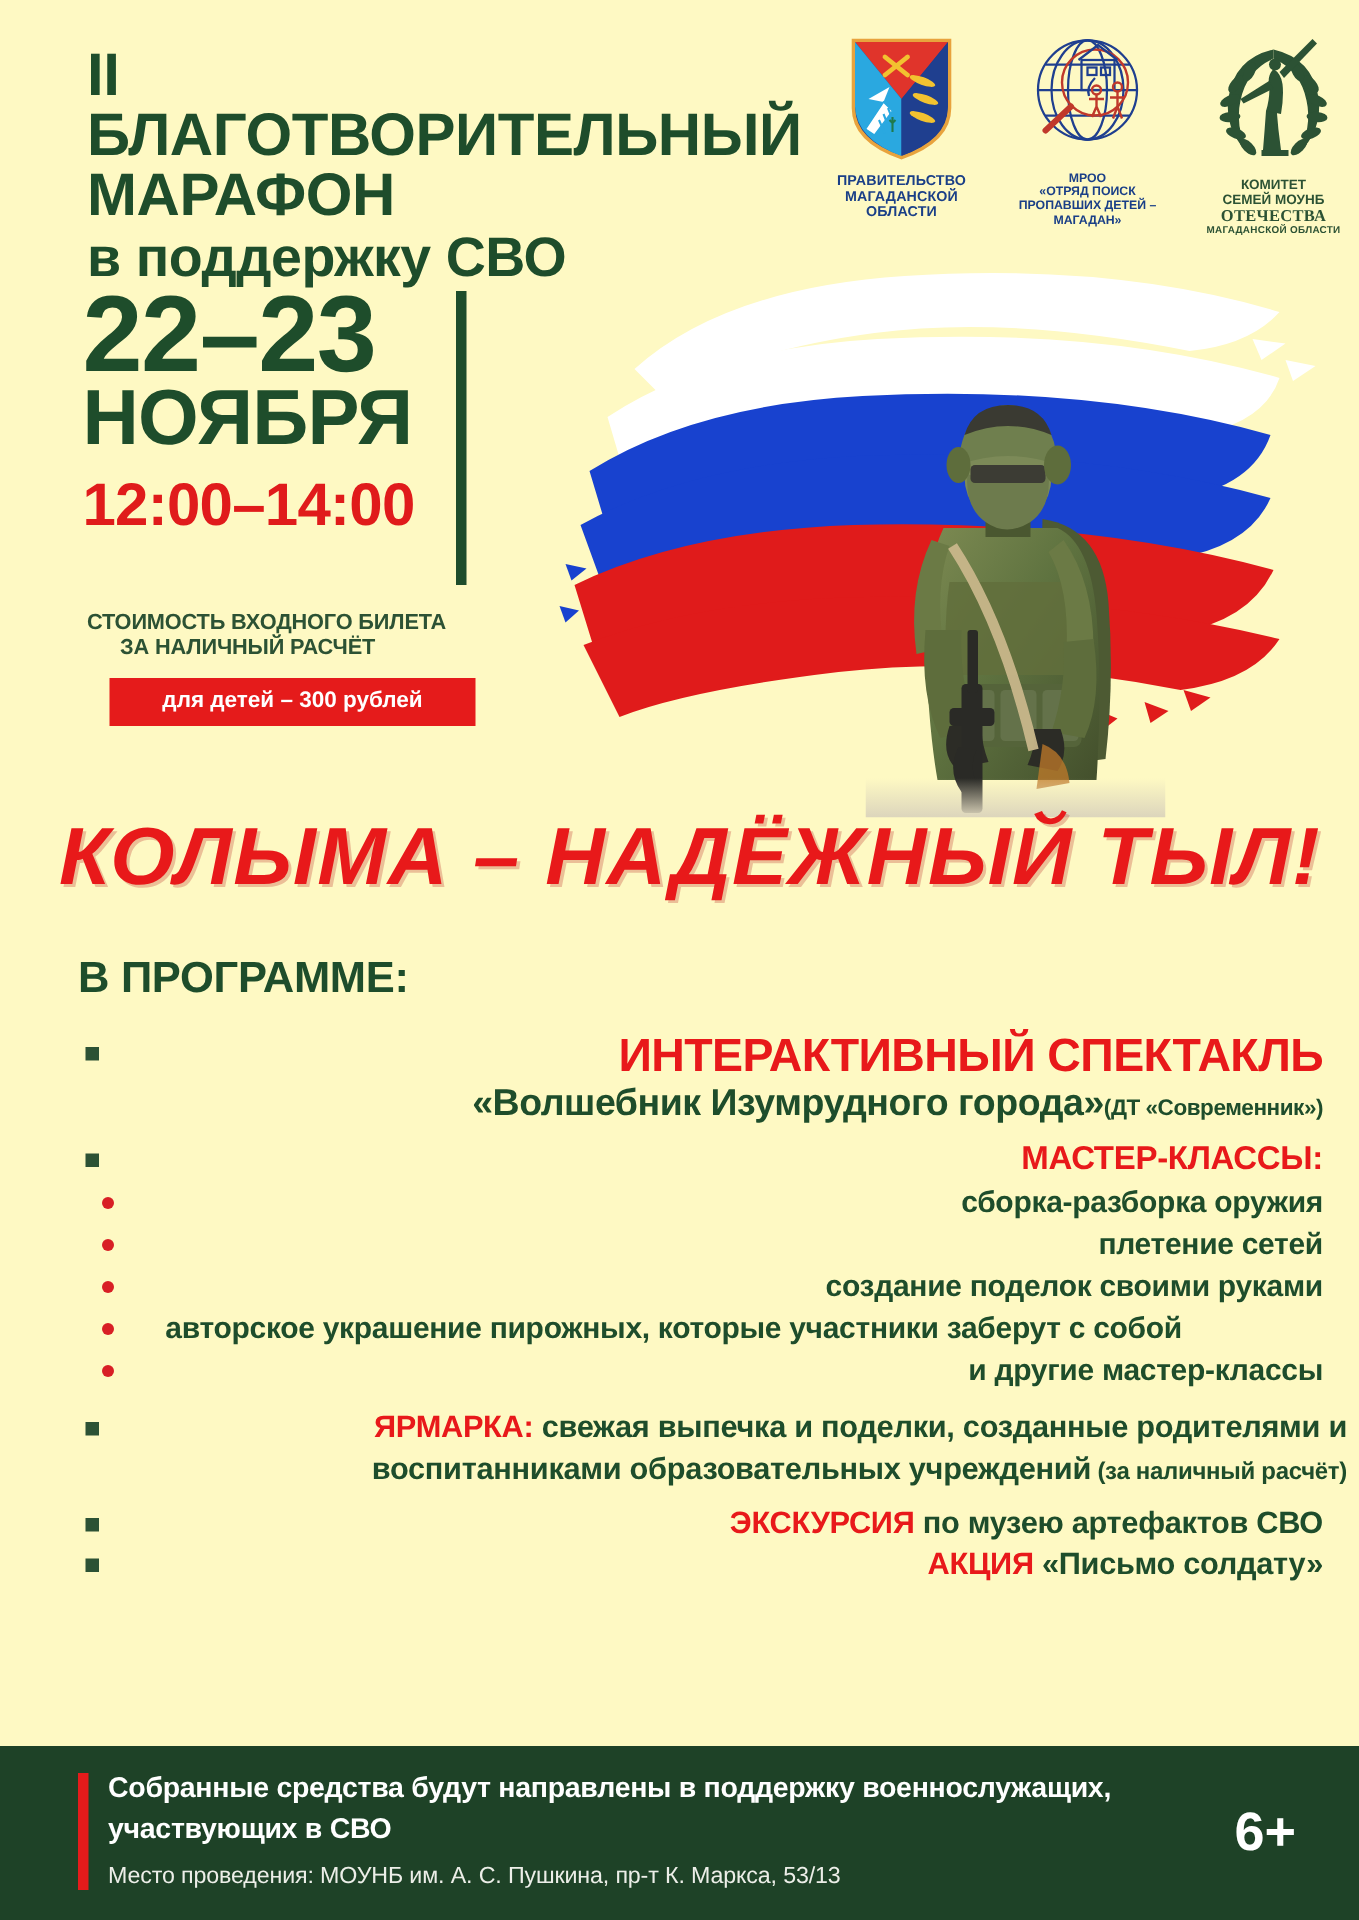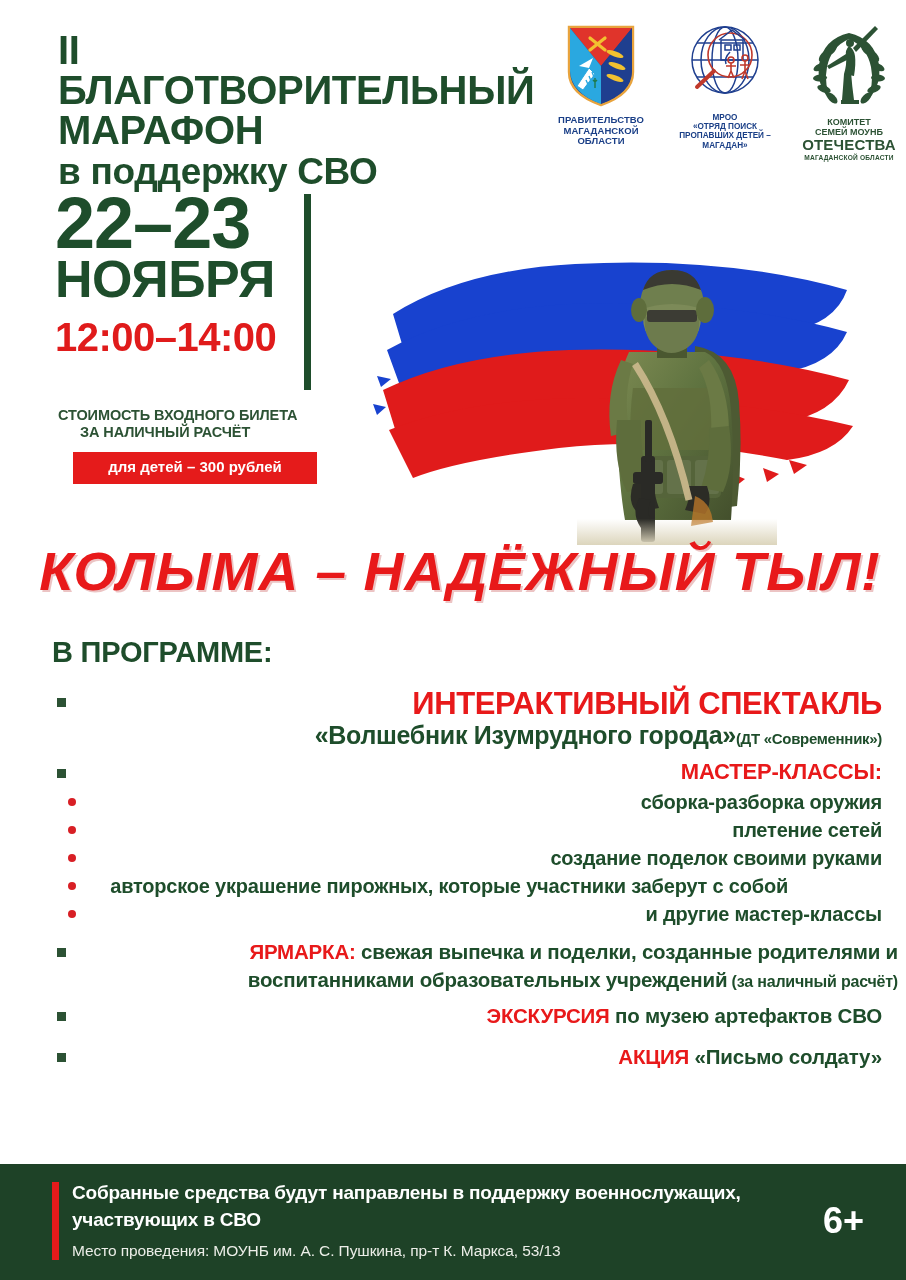--- a/index.html
+++ b/index.html
@@ -3,41 +3,41 @@
 <meta charset="utf-8">
 <style>
   html,body{margin:0;padding:0;}
   body{
     width:906px;height:1280px;
     background:#dcd5bc;
     font-family:"Liberation Sans", sans-serif;
     overflow:hidden;
     position:relative;
   }
-  .poster{position:relative;width:906px;height:1280px;background:#ffffff;overflow:hidden;}
+  .poster{position:relative;width:906px;height:1280px;background:#fef9c3;overflow:hidden;}
 
   
   .headline{
     position:absolute;left:58px;top:30px;width:480px;
     color:#1e4d2b;font-weight:bold;line-height:1.0;
     letter-spacing:-0.3px;
   }
   .headline .l1{font-size:40px;display:block;text-transform:uppercase;}
   .headline .l2{font-size:40px;display:block;text-transform:uppercase;}
   .headline .l3{font-size:37px;display:block;margin-top:3px;}
 
   
   .logos{position:absolute;left:545px;top:24px;width:360px;height:150px;display:flex;justify-content:space-between;align-items:flex-start;}
   .logo{width:112px;display:flex;flex-direction:column;align-items:center;}
   .logo .cap{margin-top:3px;text-align:center;line-height:1.12;}
 
   .cap-gov{color:#1a3f87;font-size:9.5px;font-weight:bold;letter-spacing:0.1px;}
   .cap-mroo{color:#1a3f87;font-size:8.2px;font-weight:bold;line-height:1.25;}
   .cap-kom{color:#2c5234;font-size:9px;font-weight:bold;line-height:1.2;}
-  .cap-kom .big{font-size:15px;letter-spacing:.2px;}
+  .cap-kom .big{font-size:11px;letter-spacing:.2px;font-family:Liberation Serif, serif;}
   .cap-kom .sm{font-size:6.6px;letter-spacing:.2px;}
 
   
   .art{position:absolute;left:365px;top:160px;width:541px;height:400px;}
   .flag{position:absolute;left:0;top:8px;width:520px;height:330px;}
   .soldier{position:absolute;left:212px;top:100px;width:200px;height:285px;}
 
   
   .datewrap{position:absolute;left:55px;top:192px;width:260px;}
   .date-big{color:#1e4d2b;font-size:72px;font-weight:bold;line-height:0.88;letter-spacing:-1px;}
@@ -340,21 +340,21 @@
       <span>и другие мастер-классы</span>
     </div>
 
     <div class="item" style="margin-bottom:8px;width:820px;">
       <span class="sq-bullet"></span>
       <div class="blk">
         <span class="red">ЯРМАРКА:</span><span> свежая выпечка и поделки, созданные родителями и воспитанниками образовательных учреждений</span><span class="note"> (за наличный расчёт)</span>
       </div>
     </div>
 
-    <div class="item" style="margin-bottom:14px;">
+    <div class="item" style="margin-bottom:0;">
       <span class="sq-bullet"></span>
       <div class="blk">
         <span class="red">ЭКСКУРСИЯ</span><span> по музею артефактов СВО</span>
       </div>
     </div>
 
     <div class="item">
       <span class="sq-bullet"></span>
       <div class="blk">
         <span class="red">АКЦИЯ</span><span> «Письмо солдату»</span>

